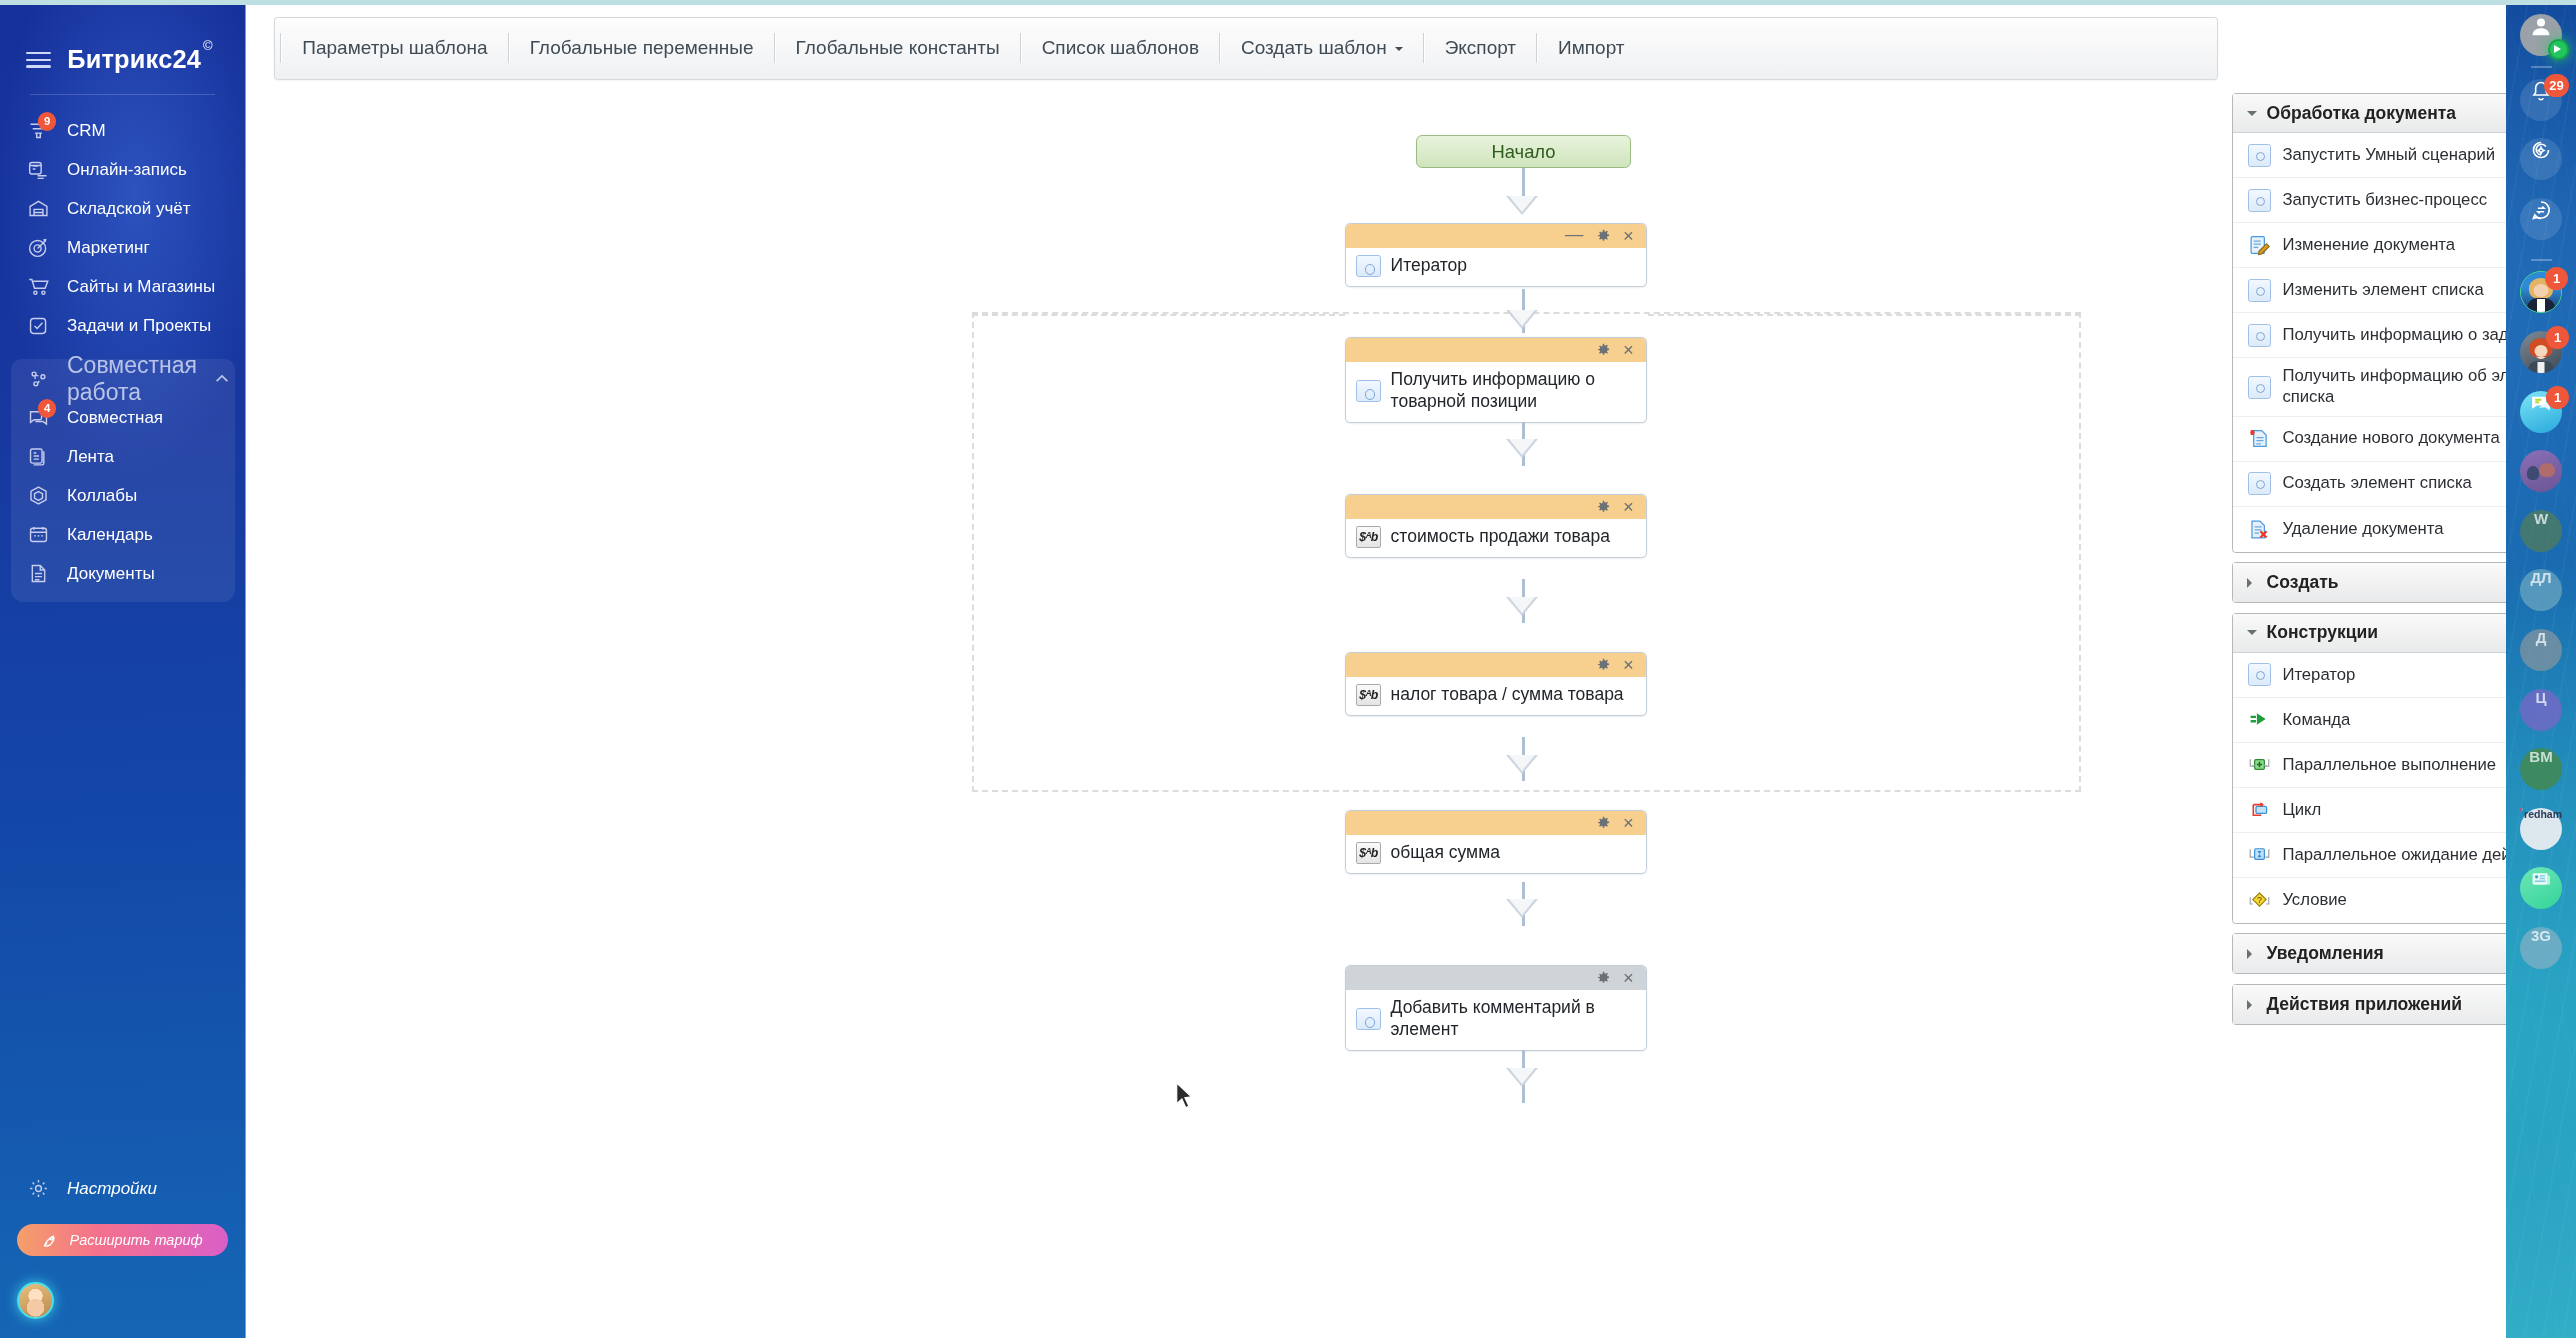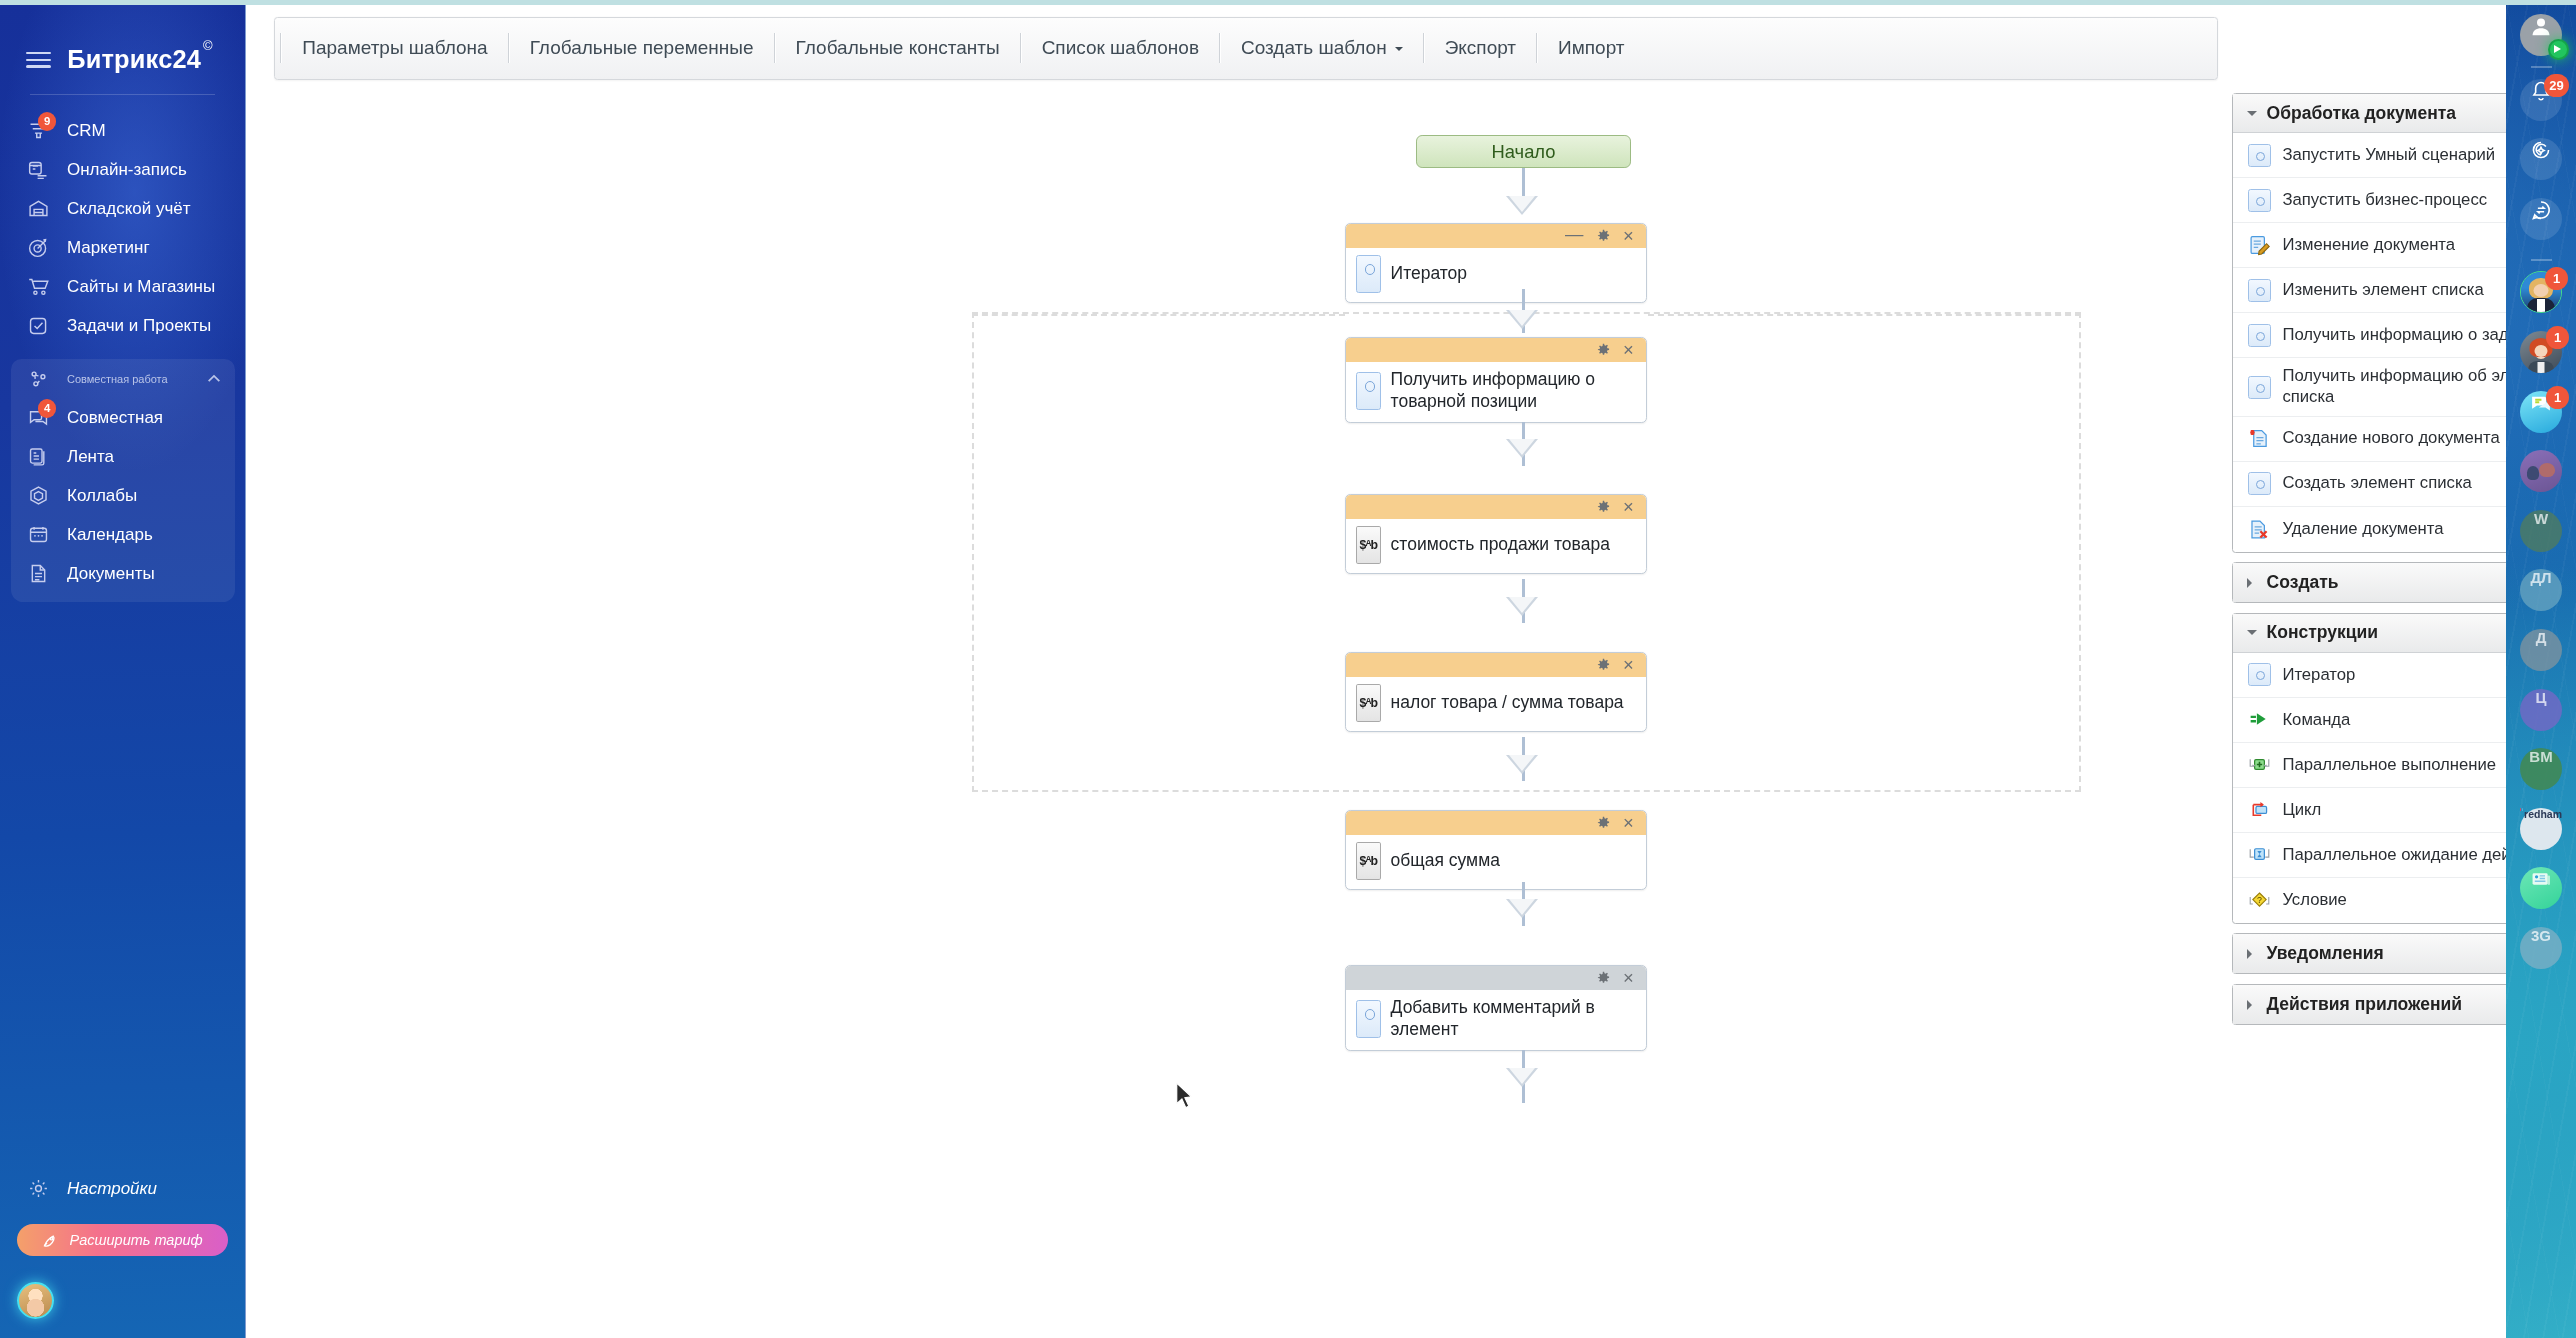--- a/index.html
+++ b/index.html
@@ -62,21 +62,21 @@
   .badge{
     position:absolute; top:-7px; left:11.4px; min-width:18.4px; height:18.4px; padding:0 4.4px;
     border-radius:9.6px; background:#f0563a; color:#fff; font-size:11.4px; font-weight:700;
     display:flex; align-items:center; justify-content:center; line-height:1;
   }
   .sb-group-head{
     position:relative; display:flex; align-items:center; gap:17.5px;
     height:39px; margin:0 10.5px; padding:0 12.3px 0 16px; border-radius:10.5px 10.5px 0 0;
     background:rgba(255,255,255,.075); cursor:pointer;
   }
-  .sb-group-head .lbl{ font-size:11px; color:#b9c4e8;text-align:center; }
+  .sb-group-head .lbl{ font-size:23px; color:#b9c4e8; }
   .sb-group-head .chev{ margin-left:auto; width:16px; height:16px; }
   .sb-group-head .chev svg{ width:16px; height:16px; stroke:#b9c4e8; stroke-width:2; fill:none; }
   .sb-group-body{ position:relative; margin:0 10.5px; background:rgba(255,255,255,.075); border-radius:0 0 12.3px 12.3px; padding-bottom:8.8px; }
   .sb-group-body .sb-item{ margin:0; border-radius:0; }
 
   .sb-bottom{ position:absolute; left:0; bottom:0; width:245px; padding-bottom:19px;font-style:italic; }
   .sb-bottom .sb-item{ margin-bottom:7px; }
   .upgrade{
     margin:16px 16.7px 0 16.7px; height:32px; border-radius:16px;
     background: linear-gradient(90deg, #f4a06a 0%, #f4718c 38%, #d95fc8 100%);
@@ -132,21 +132,21 @@
     justify-content:flex-end; gap:12.3px; padding-right:12.3px;
   }
   .node.orange .hdr{ background:#f7cf8e; }
   .node.grey .hdr{ background:#cfd4d8; }
   .node .hdr span{ cursor:pointer; color:#6c7176; display:flex; align-items:center; }
   .node .hdr .dash{ font-size:18.4px; line-height:1; position:relative; top:-1.8px; }
   .node .hdr .gear svg{ width:15px; height:15px; fill:#6c7176; display:block; }
   .node .hdr .close{ font-size:18.4px; line-height:1; }
   .node .body{ display:flex; align-items:center; gap:9.6px; padding:7px 8.8px 8.8px 9.6px; min-height:38px; }
   .node .body .title{ font-size:17.5px; color:#22262b; line-height:1.25; }
-  .nico{ flex:0 0 25.4px; width:25.4px; height:38px; position:relative; }
+  .nico{ flex:0 0 25.4px; width:25.4px; height:22px; position:relative;font-style:italic; }
   .nico.sq{
     border:0.9px solid #9fc0e8; border-radius:2.6px;
     background:linear-gradient(#f2f8ff,#dceaf9);
   }
   .nico.sq:after{
     content:""; position:absolute; left:8px; top:8px; width:8.8px; height:8.8px; border-radius:50%;
     border:1.8px solid #7ba6da;
   }
   .nico.money{
     border:0.9px solid #a9a9a9; border-radius:1.8px; background:linear-gradient(#fafafa,#e4e4e4);

